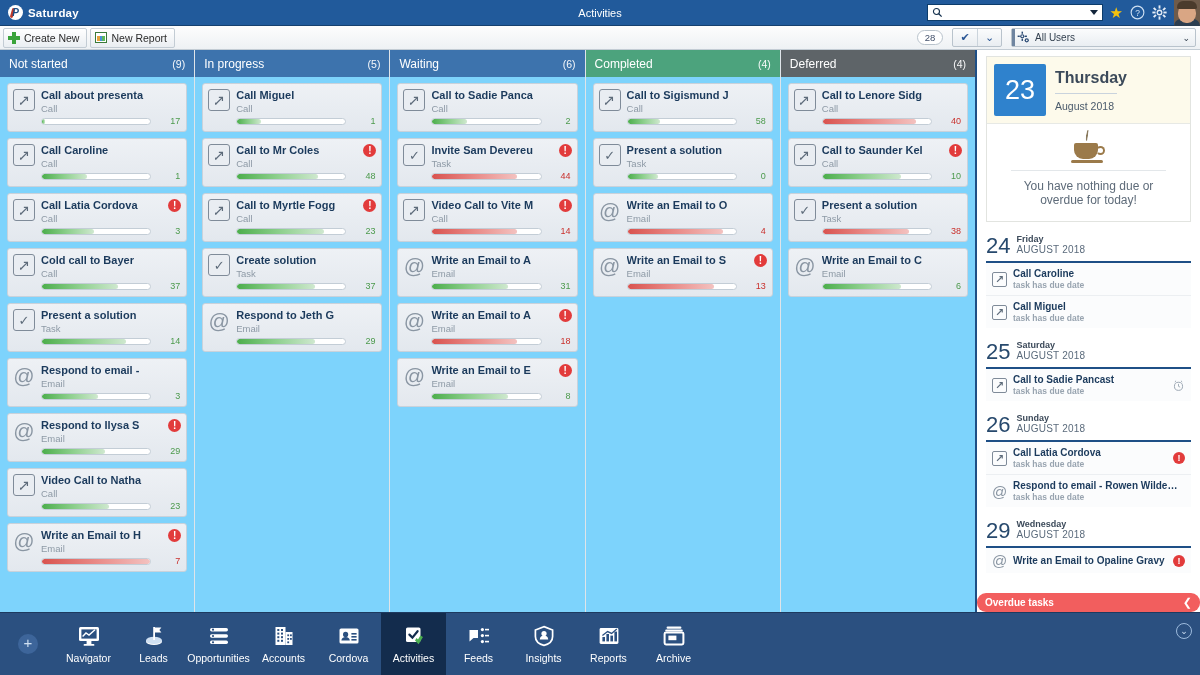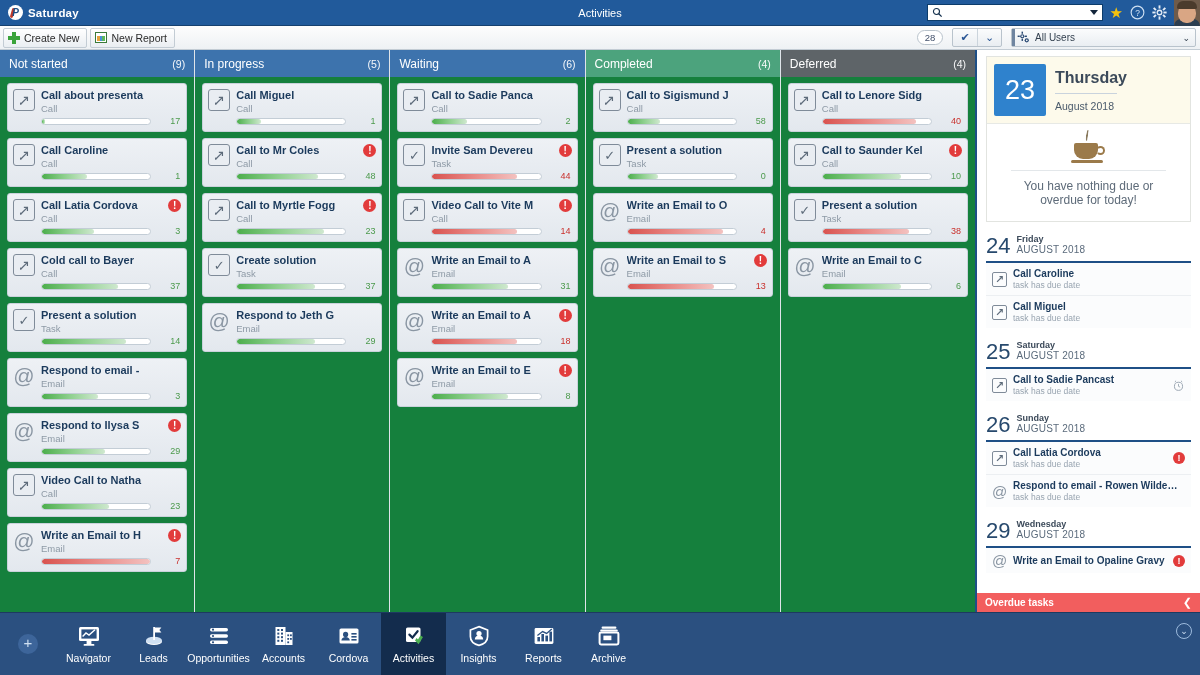--- a/index.html
+++ b/index.html
@@ -133,21 +133,21 @@
   .uf-label { font-size: 10px; color: #33404f; flex: 1; }
   .uf-caret { font-size: 9px; color: #33404f; }
 
   
   .body-area { flex: 1; display: flex; min-height: 0; background: #fff; }
 
   
   .kanban { flex: 1; display: flex; min-width: 0; background: #fafbfc; }
   .col {
     flex: 1; min-width: 0; display: flex; flex-direction: column;
-    border-right: 1px solid #dfe4e9; background: #15803d;
+    border-right: 1px solid #dfe4e9; background: #7dd3fc;
   }
   .col:last-child { border-right: 0; }
   .col-head {
     height: 27px; flex: 0 0 27px; display: flex; align-items: center;
     padding: 0 9px; color: #fff; font-size: 12px;
   }
   .col-head .t { flex: 1; font-weight: normal; }
   .col-head .c { font-size: 10.5px; opacity: .95; }
   .col-body { flex: 1; padding: 6px 7px; overflow: hidden; }
 
@@ -256,33 +256,33 @@
     border-radius: 2px; color: #5d6b7a; font-size: 9px;
     display: flex; align-items: center; justify-content: center;
   }
   .di-ico.at { border: 0; font-size: 15px; color: #8a96a3; }
   .di-main { flex: 1; min-width: 0; }
   .di-title {
     font-size: 10px; color: #1b3a5c; font-weight: bold;
     white-space: nowrap; overflow: hidden; text-overflow: ellipsis;
     line-height: 12px;
   }
-  .di-sub { font-size: 8.5px; color: #98a4b0; line-height: 10px; }
+  .di-sub { font-size: 8.5px; color: #98a4b0; line-height: 10px; font-weight: bold; }
   .di-right { flex: 0 0 auto; display: flex; align-items: center; }
   .clock-ico { width: 13px; height: 13px; color: #9aa6b2; }
   .di-alert {
     width: 12px; height: 12px; border-radius: 50%; background: #e23b3b;
     color: #fff; font-size: 9px; font-weight: bold;
     display: flex; align-items: center; justify-content: center;
   }
 
   .overdue-bar {
     position: absolute; left: 0; right: 0; bottom: 0; height: 19px;
     background: #f25e5e; display: flex; align-items: center;
-    padding: 0 8px; cursor: pointer;
+    padding: 0 8px; cursor: pointer; border-radius: 9px;
   }
   .overdue-bar .lbl { color: #fff; font-size: 10px; font-weight: bold; flex: 1; }
   .overdue-bar .chev { color: #fff; font-size: 11px; }
 
   
   .bottomnav {
     height: 63px; flex: 0 0 63px; background: #2b5080;
     display: flex; align-items: stretch; position: relative;
     border-top: 1px solid #1d3a60;
   }
@@ -1102,20 +1102,32 @@
       <div class="nav-item active">
         <svg class="nav-ico" viewBox="0 0 24 24">
           <rect x="4" y="3.5" width="14.5" height="14.5" rx="1.6" fill="#fff"></rect>
           <polyline points="7.4,10.6 10.4,13.6 15.6,7.2" stroke="#132c4d" stroke-width="2.2" fill="none" stroke-linecap="round"></polyline>
           <path d="M13 16.5 l3.6 3.8 4.4-7.4 -2.6-1.4 -2.4 4 -1.4-1.4z" fill="#4caf50"></path>
         </svg>
         <span class="nav-lbl">Activities</span>
       </div>
       <div class="nav-item">
         <svg class="nav-ico" viewBox="0 0 24 24">
+          <path d="M2.5 6 h8.5 v8 H6.5 l-4 3.4z" fill="#fff"></path>
+          <circle cx="15.4" cy="5.6" r="1.6" fill="#fff"></circle>
+          <circle cx="15.4" cy="11.6" r="1.6" fill="#fff"></circle>
+          <circle cx="15.4" cy="17.6" r="1.6" fill="#fff"></circle>
+          <rect x="18" y="4.8" width="4" height="1.6" fill="#fff"></rect>
+          <rect x="18" y="10.8" width="4" height="1.6" fill="#fff"></rect>
+          <rect x="18" y="16.8" width="4" height="1.6" fill="#fff"></rect>
+        </svg>
+        <span class="nav-lbl">Feeds</span>
+      </div>
+      <div class="nav-item">
+        <svg class="nav-ico" viewBox="0 0 24 24">
           <path d="M12 2.6 L20.6 6 v6.4c0 4.6-3.6 7.6-8.6 9-5-1.4-8.6-4.4-8.6-9V6z" fill="none" stroke="#fff" stroke-width="1.7"></path>
           <circle cx="12" cy="9.6" r="2.6" fill="#fff"></circle>
           <path d="M7.8 15.6c0-2.6 2-4 4.2-4s4.2 1.4 4.2 4z" fill="#fff"></path>
         </svg>
         <span class="nav-lbl">Insights</span>
       </div>
       <div class="nav-item">
         <svg class="nav-ico" viewBox="0 0 24 24">
           <rect x="2.6" y="4" width="18.8" height="16" rx="1.4" fill="#fff"></rect>
           <g fill="#2b5080">

